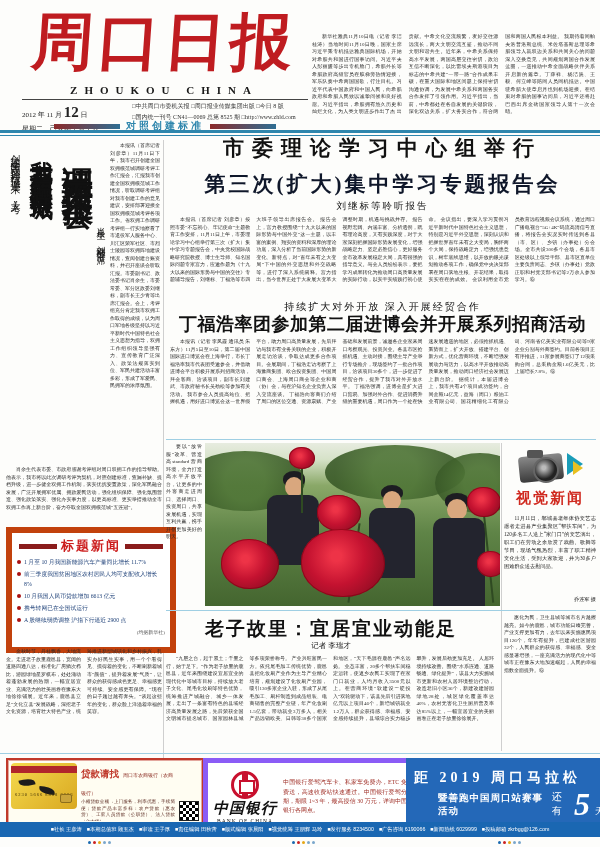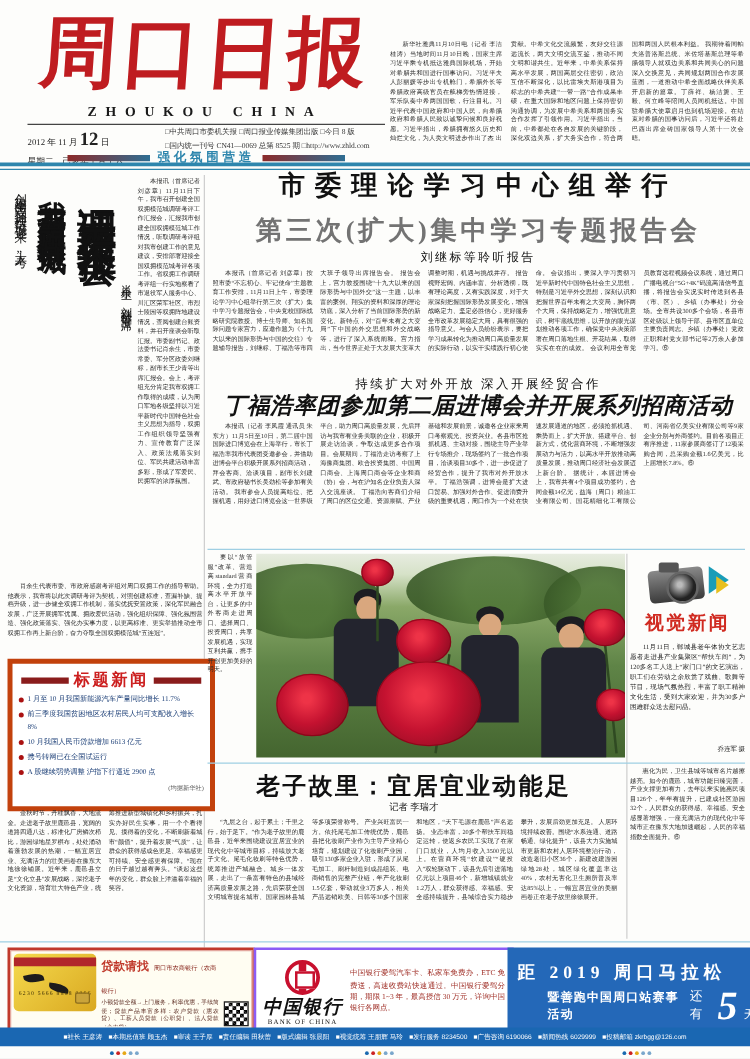--- a/index.html
+++ b/index.html
@@ -20,38 +20,38 @@
   .dateline{font-size:7px;color:#222;line-height:1.5;}
   .date-big{font-size:15px;font-weight:bold;}
   .infos{font-size:6px;color:#333;line-height:1.8;}
   .grade{display:flex;align-items:center;justify-content:center;gap:6px;}
   .grade-bar{width:66px;height:5px;background:linear-gradient(90deg,#8c2a2a,#2e6e93);}
   .grade-txt{font-size:10px;font-weight:bold;color:#2e86ad;letter-spacing:3px;}
   
   .h-top{font-size:15.5px;font-weight:bold;font-family:"Liberation Sans",sans-serif;
          text-align:center;letter-spacing:1px;color:#000;}
   .h1a{font-size:21px;font-weight:600;letter-spacing:8px;text-align:center;color:#111;}
-  .h1b{font-size:21px;font-weight:600;letter-spacing:3px;text-align:center;color:#737373;}
+  .h1b{font-size:21px;font-weight:600;letter-spacing:3px;text-align:center;color:#0f172a;}
   .sub1{font-size:9.5px;text-align:center;color:#111;letter-spacing:2px;}
   .kicker{font-size:10px;text-align:center;letter-spacing:2px;color:#111;}
-  .h2a{font-size:18px;font-weight:700;letter-spacing:.5px;text-align:center;color:#111;font-style:italic;}
+  .h2a{font-size:18px;font-weight:700;letter-spacing:.5px;text-align:center;color:#111;}
   .h3a{font-size:19px;font-weight:600;letter-spacing:2px;text-align:center;color:#111;}
   .byline{font-size:7.5px;text-align:center;color:#222;}
   
   .vert{writing-mode:vertical-rl;text-orientation:upright;color:#111;}
   .v-kicker{font-size:10px;letter-spacing:3px;}
   .v-h1{font-size:23px;letter-spacing:3px;font-weight:600;}
   .v-h2{font-size:31px;letter-spacing:4px;font-weight:600;}
   .v-by{font-size:9px;letter-spacing:2px;}
   
   .teal-band{background:#2e86ad;}
   .blue-line{border-top:1px solid #9fcfe3;}
   .gray-vrule{border-left:1px solid #cfcfcf;}
   
-  .hn-box{border:4px solid #c2410c;background:#fff;padding:4px 5px;}
+  .hn-box{border:6px solid #c2410c;background:#fff;padding:4px 5px;}
   .hn-head{display:flex;align-items:center;justify-content:center;gap:4px;margin-bottom:3px;}
   .hn-bar{width:38px;height:5px;background:#8a1c1c;}
   .hn-title{font-size:13px;font-weight:bold;color:#cc1f1f;letter-spacing:2px;}
   .hn-item{display:flex;gap:3px;font-size:5.8px;color:#1c3f77;line-height:1.6;margin-top:3px;}
   .hn-dot{width:4px;height:4px;border-radius:50%;background:#a11;flex:none;margin-top:2px;}
   .hn-credit{font-size:5px;color:#555;text-align:right;margin-top:3px;}
   
   .vn-title{font-size:15px;font-weight:bold;color:#d02a20;letter-spacing:2px;text-align:center;}
   .vn-cap{font-size:5.2px;line-height:1.55;text-align:justify;color:#222;text-indent:2em;}
   .vn-credit{font-size:5.2px;text-align:right;color:#222;}
@@ -84,21 +84,21 @@
   .swallow{position:absolute;width:16px;height:7px;background:#1c1c1c;border-radius:0 70% 0 70%;transform:rotate(-12deg);}
   .chip{position:absolute;right:5px;bottom:6px;width:10px;height:7px;background:#caa43a;border:1px solid #8c6d1c;border-radius:2px;}
   .card-num{position:absolute;left:4px;bottom:12px;font-size:4.5px;color:#3a2c05;letter-spacing:1px;}
   .loan-title{font-size:9.5px;font-weight:bold;color:#c0392b;}
   .loan-sub{font-size:5px;color:#8a2a20;}
   .loan-body{font-size:4.6px;color:#5a2a20;line-height:1.45;text-align:justify;}
   .qr{width:18px;height:18px;flex:none;align-self:flex-end;
       background-image:linear-gradient(45deg,#000 25%,transparent 25%,transparent 75%,#000 75%),
                        linear-gradient(45deg,#000 25%,#fff 25%,#fff 75%,#000 75%);
       background-size:6px 6px;background-position:0 0,3px 3px;border:1px solid #222;}
-  .ad-boc{border:2px solid #8b5cf6;background:#fff;display:flex;gap:6px;padding:5px;align-items:center;}
+  .ad-boc{border:5px solid #8b5cf6;background:#fff;display:flex;gap:6px;padding:5px;align-items:center;}
   .boc-logo{width:22px;height:22px;border-radius:50%;border:3px solid #c8102e;position:relative;flex:none;margin:0 auto;}
   .boc-logo:before{content:"";position:absolute;left:8px;top:-1px;width:6px;height:24px;background:#c8102e;}
   .boc-logo:after{content:"";position:absolute;left:5px;top:6px;width:12px;height:10px;background:#fff;border:2px solid #c8102e;}
   .boc-name{font-size:15px;font-weight:bold;color:#111;letter-spacing:1px;font-style:italic;}
   .boc-latin{font-size:5.5px;letter-spacing:1px;color:#111;}
   .boc-text{font-size:6px;color:#a03028;line-height:1.55;text-align:justify;}
   .ad-mar{background:#2468b8;color:#fff;padding:6px 8px;display:flex;flex-direction:column;justify-content:center;}
   .mar-l1{font-size:14px;font-weight:bold;letter-spacing:4px;}
   .mar-row{display:flex;align-items:flex-end;gap:5px;margin-top:3px;}
   .mar-l2{font-size:9.5px;font-weight:bold;letter-spacing:1px;margin-left:24px;}
@@ -133,21 +133,21 @@
       <span>□周口报业传媒集团出版</span>
       <span>□今日 8 版</span>
     </div>
     <div>
       <span>□国内统一刊号 CN41—0069 总第 8525 期</span>
       <span>□http://www.zhld.com</span>
     </div>
   </div>
   <div class="abs grade" style="left:22px;top:119px;width:286px;">
     <span class="grade-bar"></span>
-    <span class="grade-txt">强化氛围营造</span>
+    <span class="grade-txt">对照创建标准</span>
     <span class="grade-bar"></span>
   </div>
 
   <div class="abs tiny jt cols3" style="left:312px;top:33px;width:283px;height:93px;">
     <span>新华社雅典11月10日电（记者 李洁 桂涛）当地时间11月10日晚，国家主席习近平乘专机抵达雅典国际机场，开始对希腊共和国进行国事访问。习近平夫人彭丽媛等步出专机舱门，希腊外长等希腊政府高级官员在舷梯旁热情迎接，军乐队奏中希两国国歌，行注目礼。习近平代表中国政府和中国人民，向希腊政府和希腊人民致以诚挚问候和良好祝愿。习近平指出，希腊拥有悠久历史和灿烂文化，为人类文明进步作出了杰</span>
     <span>出贡献。中希文化交流频繁，友好交往源远流长，两大文明交流互鉴，推动不同文明和谐共生。近年来，中希关系保持高水平发展，两国高层交往密切，政治互信不断深化，以比雷埃夫斯港项目为标志的中希共建“一带一路”合作成果丰硕，在重大国际和地区问题上保持密切沟通协调，为发展中希关系和两国务实合作发挥了引领作用。习近平指出，当前，中希都处在各自发展的关键阶段，深化双边关系，扩大务实合作，符合两国和两国人民根本利益。</span>
     <span>我期待着同帕夫洛普洛斯总统、米佐塔基斯总理等希腊领导人就双边关系和共同关心的问题深入交换意见，共同规划两国合作发展蓝图，一道推动中希全面战略伙伴关系开启新的篇章。丁薛祥、杨洁篪、王毅、何立峰等陪同人员同机抵达。中国驻希腊大使章启月也到机场迎接。在结束对希腊的国事访问后，习近平还将赴巴西出席金砖国家领导人第十一次会晤。</span>
   </div>
 
   <div class="abs teal-band" style="left:0;top:130px;width:600px;height:3px;"></div>

